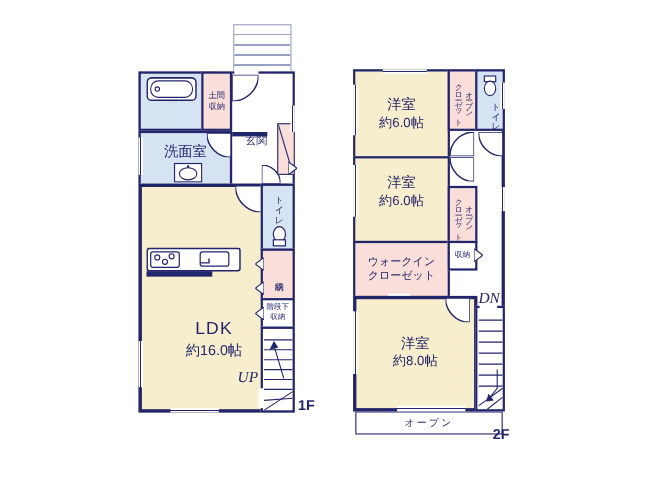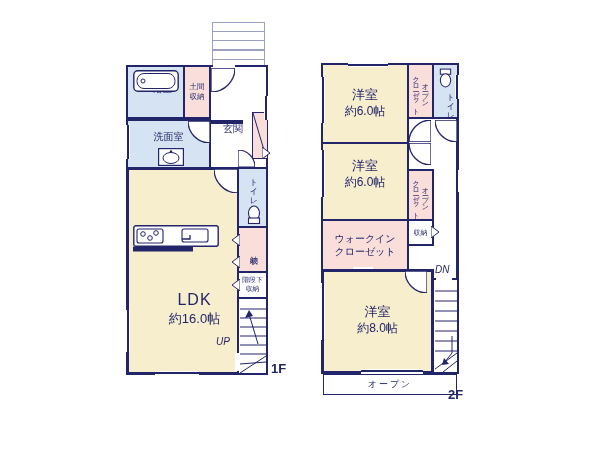--- a/index.html
+++ b/index.html
@@ -13,21 +13,21 @@
   .room{position:absolute;border:2.5px solid var(--wall);display:flex;flex-direction:column;align-items:center;justify-content:center;text-align:center}
   .building{position:absolute;border:3.5px solid var(--wall);background:#fff}
   .lbl{color:var(--wall);line-height:1.3;white-space:pre-line}
   .vtx{writing-mode:vertical-rl;text-orientation:mixed;white-space:pre-line;line-height:1.35}
   .win-h{position:absolute;background:linear-gradient(180deg,#fff 0 1.5px,var(--wall) 1.5px 2.6px,#fff 2.6px 100%)}
   .win-v{position:absolute;background:linear-gradient(90deg,#fff 0 1.5px,var(--wall) 1.5px 2.6px,#fff 2.6px 100%)}
   .door{position:absolute}
   .gap{position:absolute;background:#fff}
   .chev{position:absolute}
   .floor-tag{position:absolute;font-weight:bold;font-size:13px;color:var(--wall)}
-  .updn{position:absolute;font-family:Liberation Sans, sans-serif;font-style:italic;font-size:10px;color:var(--wall)}
+  .updn{position:absolute;font-family:Liberation Serif, serif;font-style:italic;font-size:14px;color:var(--wall)}
   .steps{position:absolute;border:1.5px solid var(--lgray);background:repeating-linear-gradient(180deg,#fff 0 8px,var(--lgray) 8px 9.2px)}
   svg{display:block}
 </style>
 </head>
 <body>
 
 <div id="canvas">
 
   <div class="abs" style="left:126px;top:22px;width:142px;height:353px">
 
@@ -60,21 +60,21 @@
     <div class="room" style="left:57px;top:43px;width:28px;height:54px;background:var(--pink)">
       <span class="lbl" style="font-size:7.5px">土間
 収納</span>
     </div>
     <div class="gap" style="left:87px;top:40px;width:22px;height:7px"></div>
     <svg class="door" style="left:85px;top:46px" width="24" height="24" viewBox="0 0 24 24">
         <path d="M0,0 L24,0 A24,24 0 0 1 0,24 Z" fill="#fff" stroke="#23256b" stroke-width="1.3"></path>
       </svg>
 
     <div class="room" style="left:0;top:97px;width:85px;height:50px;background:var(--blue);justify-content:flex-start;padding-top:9px">
-      <span class="lbl" style="font-size:10px">洗面室</span>
+      <span class="lbl" style="font-size:13px">洗面室</span>
       <svg class="abs" style="left:30px;top:27px" width="26" height="18" viewBox="0 0 26 18">
         <rect x="0.6" y="0.6" width="24.8" height="16.8" fill="#fff" stroke="#23256b" stroke-width="1.2"></rect>
         <ellipse cx="13" cy="10" rx="8" ry="5.5" fill="none" stroke="#23256b" stroke-width="1"></ellipse>
         <circle cx="13" cy="3.5" r="1.2" fill="#23256b"></circle>
       </svg>
     </div>
     <svg class="door" style="left:62px;top:99px;transform:scaleX(-1)" width="22" height="22" viewBox="0 0 22 22">
         <path d="M0,0 L22,0 A22,22 0 0 1 0,22 Z" fill="#fff" stroke="#23256b" stroke-width="1.3"></path>
       </svg>
 

